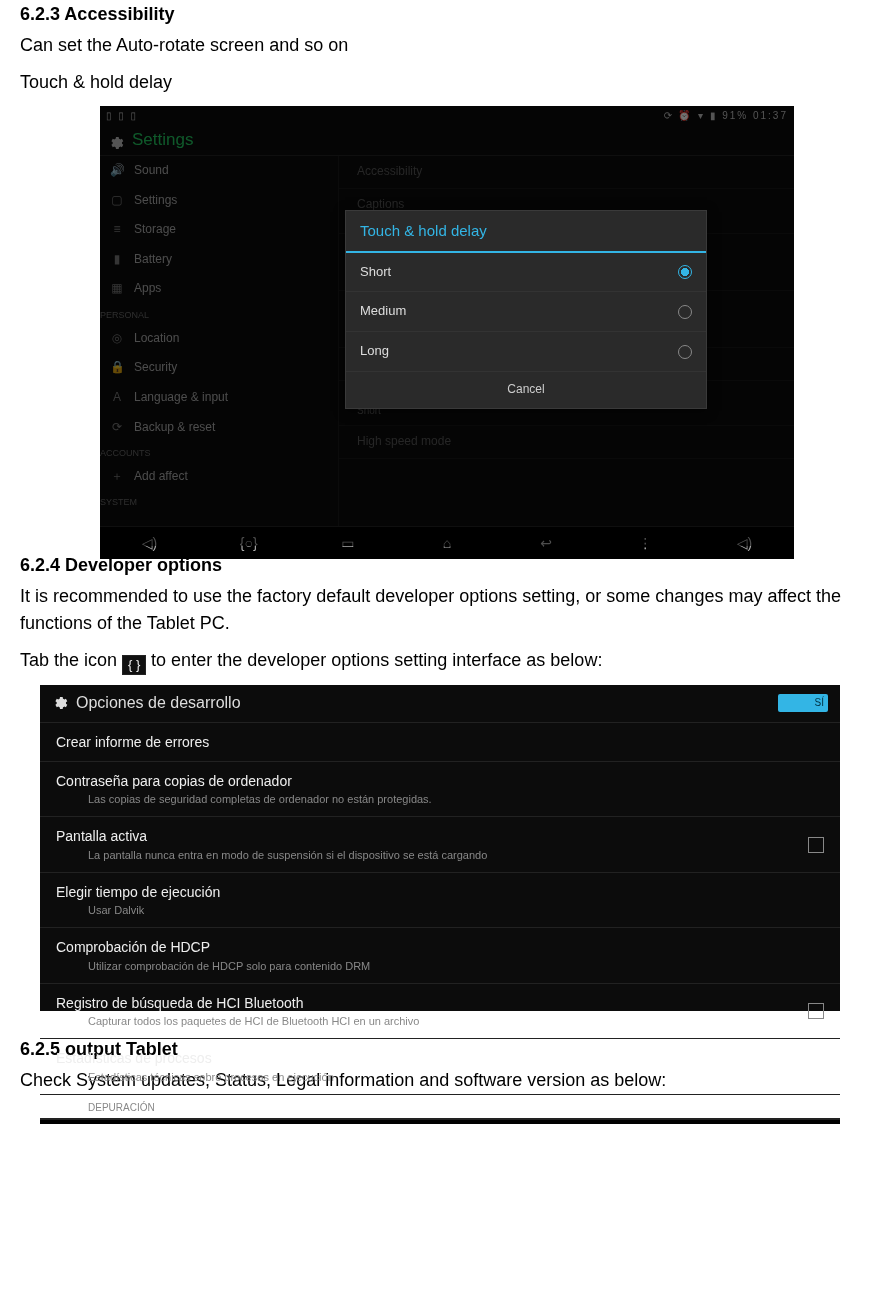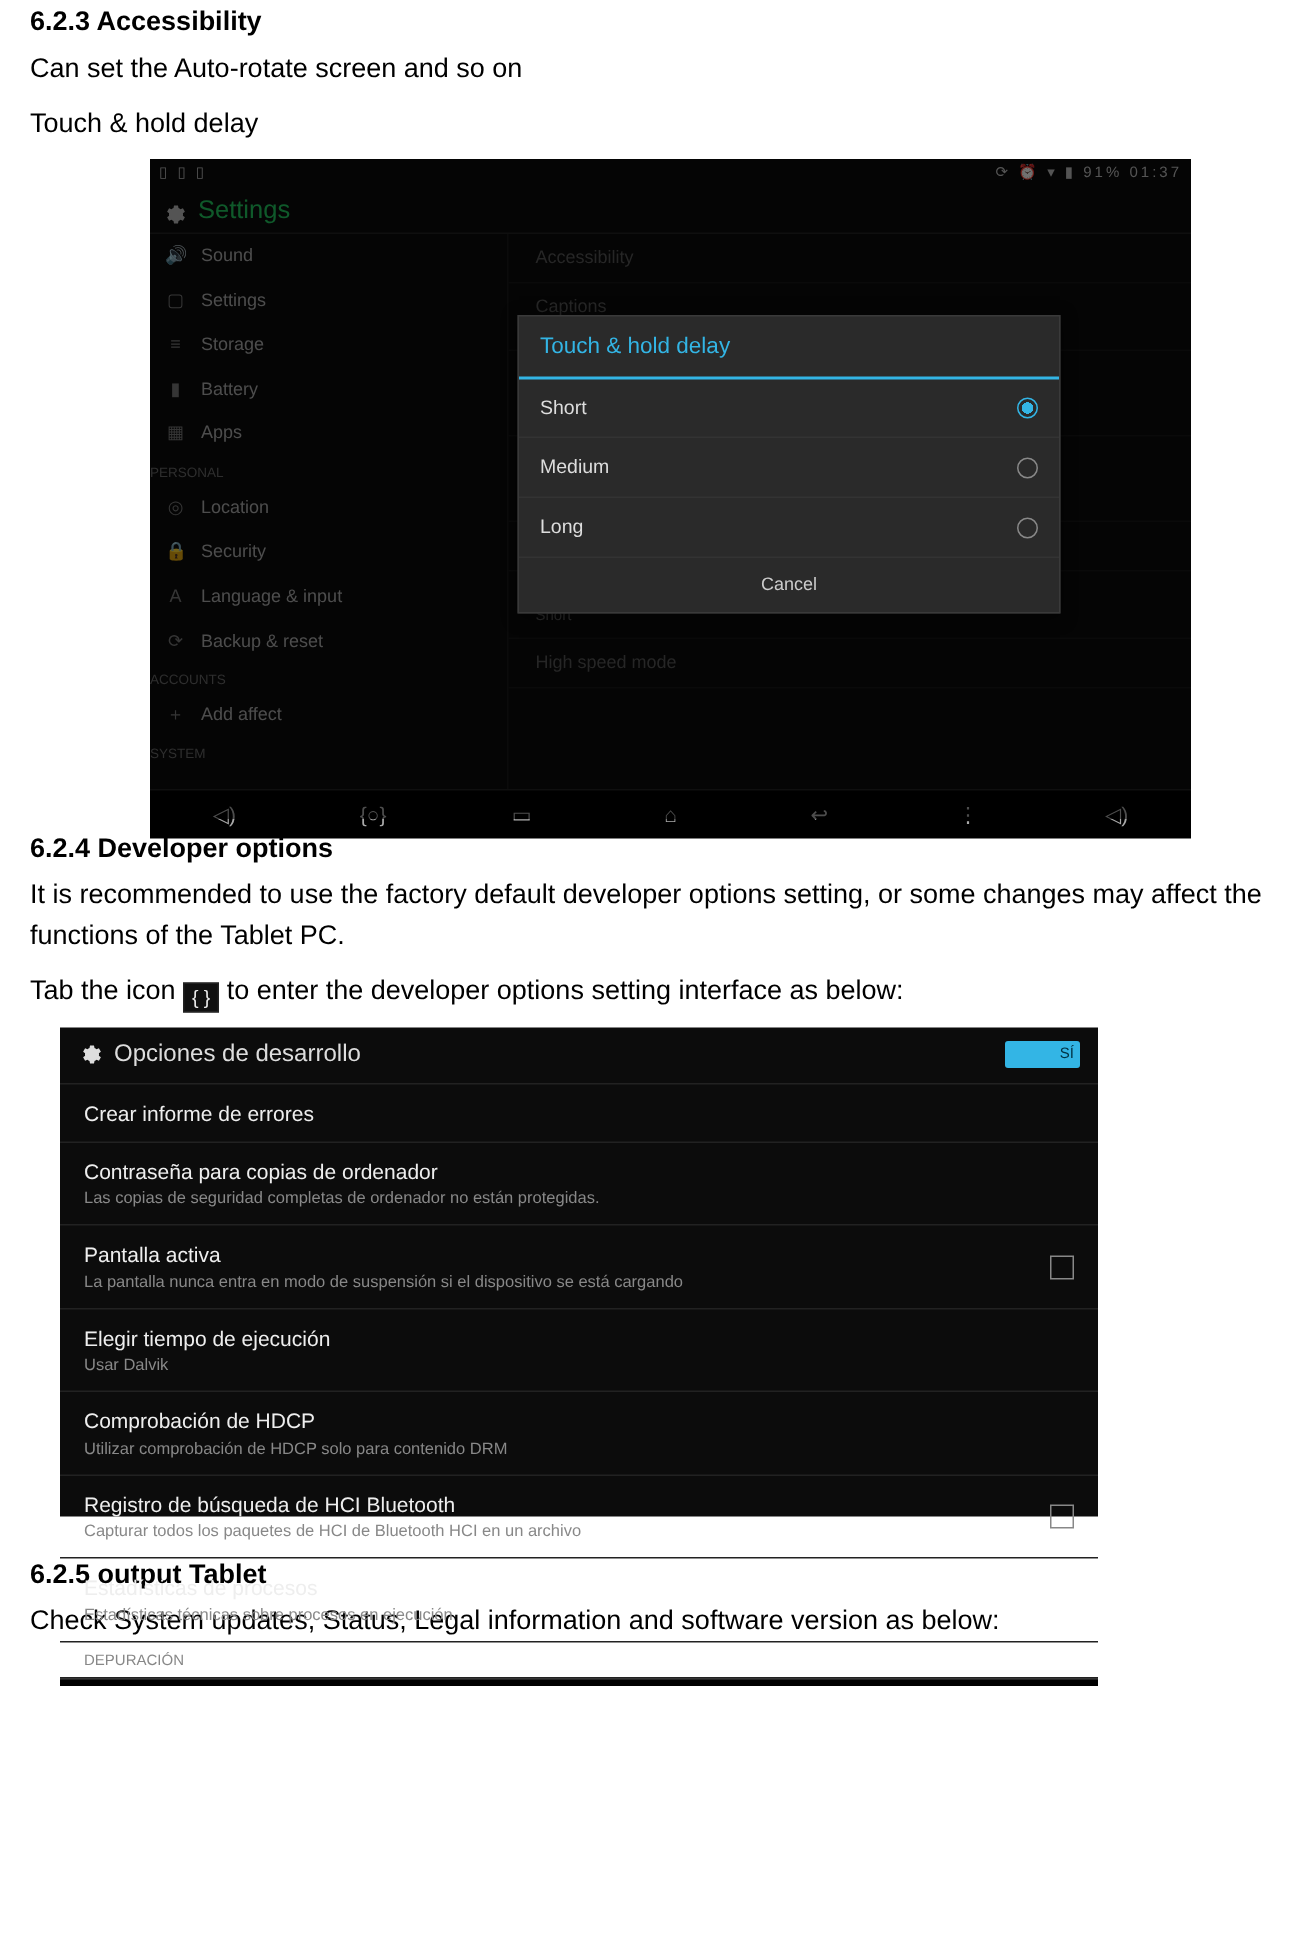--- a/index.html
+++ b/index.html
@@ -26,21 +26,21 @@
     display: block;
     margin: 4px auto 6px 80px;
     background: #0c0c0c;
     color: #b8b8b8;
     font-size: 12px;
     line-height: 1.3;
     position: relative;
   }
   .shot2 {
     margin-left: 20px;
-    width: 692px;
+    width: 800px;
     height: 326px;
   }
 
   
   .s1 { width: 694px; height: 440px; }
   .s1-status {
     display: flex;
     justify-content: space-between;
     align-items: center;
     font-size: 10px;
@@ -198,21 +198,21 @@
   .s2-list { }
   .s2-item {
     padding: 10px 16px;
     border-bottom: 1px solid #222;
     display: flex;
     align-items: center;
     color: #ddd;
   }
   .s2-item .txt { flex: 1 1 auto; }
   .s2-item .ttl { font-size: 14px; color: #eee; }
-  .s2-item .sub { font-size: 11px; color: #888; margin-top: 2px; }
+  .s2-item .sub { font-size: 11px; color: #888; margin-top: 2px; margin-left: 32px; }
   .chk {
     width: 14px; height: 14px; border: 1px solid #888;
     margin-left: 14px;
   }
 
 </style>
 </head>
 <body>
 
 <div class="page">

